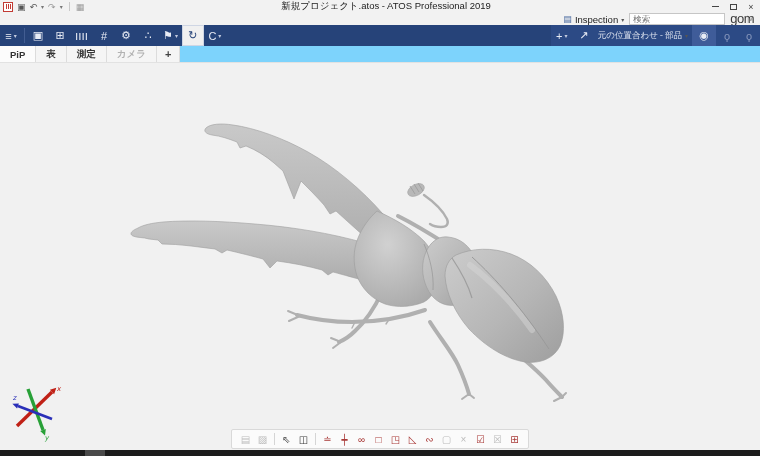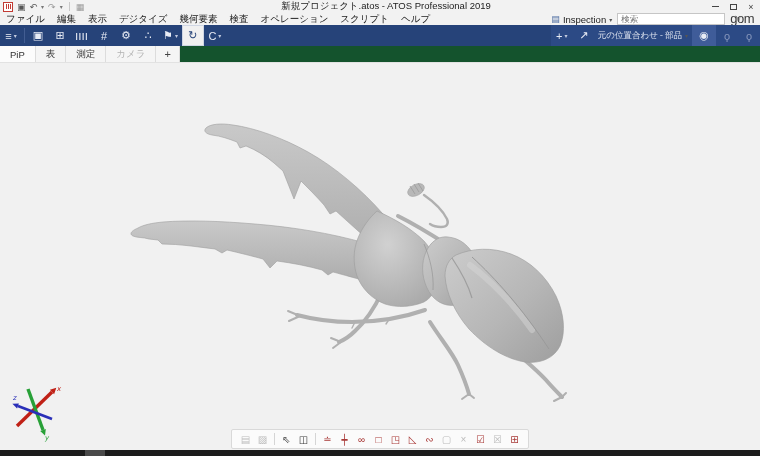--- a/index.html
+++ b/index.html
@@ -25,39 +25,39 @@
   .restore-glyph:after { content:""; position:absolute; left:0; bottom:0; width:5px; height:4px; border:1px solid #444; background:#f2f2f2; }
 
   
   .menurow { height:12px; background:#f2f2f2; display:flex; align-items:center; flex:0 0 auto; }
   .menubar { display:flex; align-items:center; height:12px; }
   .menu-item { padding:0 6px; font-size:9.5px; color:#1a1a1a; line-height:12px; }
   .menurow-right { margin-left:auto; display:flex; align-items:center; gap:5px; padding-right:4px; }
   .workspace-btn { display:flex; align-items:center; gap:3px; font-size:9.5px; color:#222; }
   .workspace-btn .ws-icon { color:#4a6aa0; font-size:9px; }
   .caret { font-size:6px; color:#555; }
-  .search-box { display:flex; align-items:center; width:108px; height:12px; background:#fff; border:1px solid #c6c6c6; }
+  .search-box { display:flex; align-items:center; width:96px; height:12px; background:#fff; border:1px solid #c6c6c6; }
   .search-box input { flex:1; border:0; outline:0; font-size:8.5px; padding:0 3px; color:#333; background:transparent; font-family:inherit; }
   .search-box .search-drop { width:11px; text-align:center; color:#888; font-size:7px; border-left:1px solid #ddd; }
   .logo { font-size:13px; font-weight:normal; color:#3a3a3a; letter-spacing:-0.5px; line-height:12px; padding-right:2px; }
 
   
   .toolbar { height:21px; background:#264379; display:flex; align-items:center; color:#fff; flex:0 0 auto; }
   .tb-btn { height:21px; min-width:22px; padding:0 4px; display:flex; align-items:center; justify-content:center; gap:2px; font-size:11px; color:#e8ecf5; }
   .tb-btn .caret { color:#c3cce0; }
   .tb-btn.bars { font-size:8px; letter-spacing:1px; font-weight:bold; }
   .tb-btn.selected { background:#f0f0f0; color:#264379; border:1px solid #cfd6e4; }
   .tb-sep { width:1px; height:15px; background:#425d92; margin:0 2px; }
   .tb-right { margin-left:auto; display:flex; align-items:center; height:21px; background:#2c4a85; }
   .align-label { font-size:8.5px; color:#dfe5f0; padding:0 3px; white-space:nowrap;font-family:Liberation Serif, serif; }
   .cam-btn { background:#3f5c99; height:21px; width:24px; display:flex; align-items:center; justify-content:center; font-size:11px; color:#e8ecf5; }
   .bulb { color:#8494bb; font-size:11px; width:22px; text-align:center; }
 
   
-  .tabbar { height:17px; background:#14532d; border-bottom:1px solid #e2e2e2; display:flex; align-items:stretch; flex:0 0 auto; }
+  .tabbar { height:17px; background:#7dd3fc; border-bottom:1px solid #e2e2e2; display:flex; align-items:stretch; flex:0 0 auto;font-weight:bold; }
   .tab { padding:0 10px; display:flex; align-items:center; font-size:9.5px; color:#333; border-right:1px solid #dcdcdc; background:#f5f5f5; }
   .tab.active { background:#fcfcfc; }
   .tab.disabled { color:#b2b2b2; }
   .tab.add { font-size:11px; color:#444; padding:0 8px; }
 
   
   .viewport { position:relative; height:387px; background:#f1f1f1; flex:0 0 auto; overflow:hidden; }
   .model-svg { position:absolute; left:0; top:0; width:760px; height:387px; }
   .axes-svg { position:absolute; left:12px; bottom:8px; width:62px; height:62px; }
   .axes-svg text { font-size:7px; font-style:italic; font-family:"DejaVu Sans",sans-serif; }
@@ -101,31 +101,20 @@
           <span class="min-glyph"></span>
         </span>
       <span class="wc">
           <span class="restore-glyph"></span>
         </span>
       <span class="wc">×</span>
     </div>
   </div>
 
   <div class="menurow">
-    <div class="menubar">
-      <span class="menu-item">ファイル</span>
-      <span class="menu-item">編集</span>
-      <span class="menu-item">表示</span>
-      <span class="menu-item">デジタイズ</span>
-      <span class="menu-item">幾何要素</span>
-      <span class="menu-item">検査</span>
-      <span class="menu-item">オペレーション</span>
-      <span class="menu-item">スクリプト</span>
-      <span class="menu-item">ヘルプ</span>
-    </div>
     <div class="menurow-right">
       <span class="workspace-btn">
         <span class="ws-icon">▤</span>
         <span>Inspection</span>
         <span class="caret">▾</span>
       </span>
       <span class="search-box">
         <input placeholder="検索" style="">
         <span class="search-drop">∨</span>
       </span>

